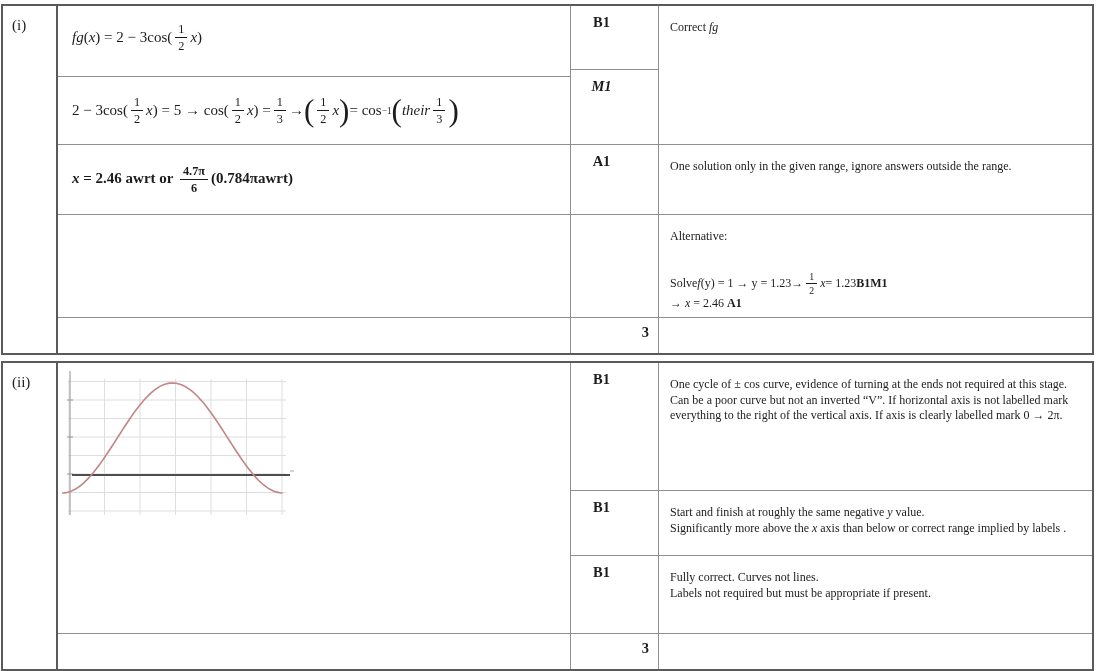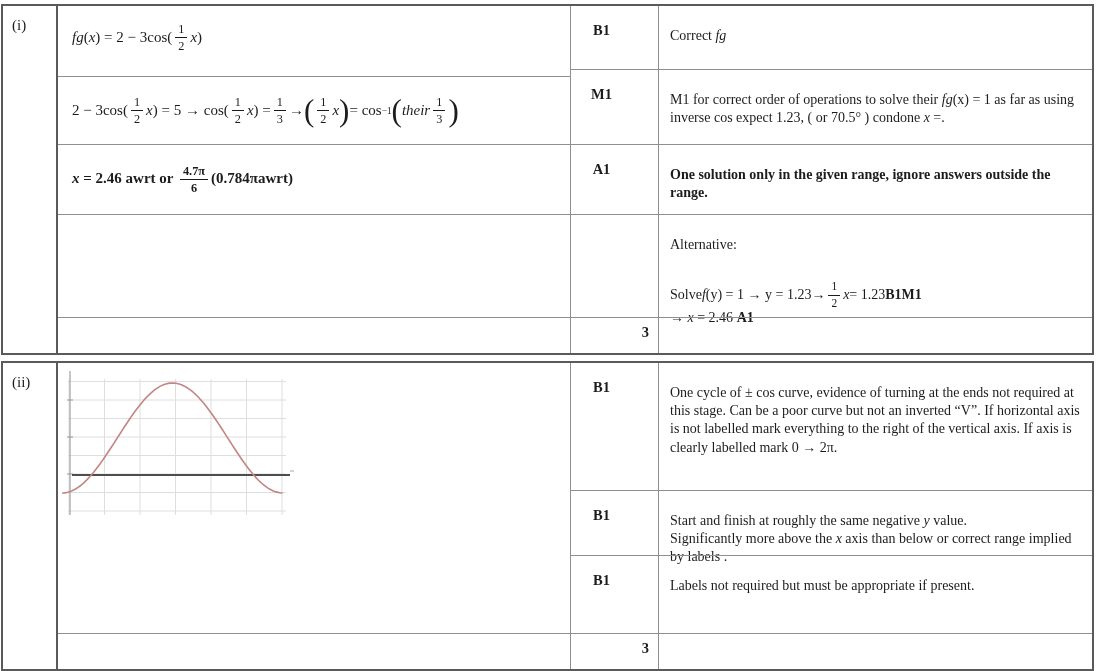--- a/index.html
+++ b/index.html
@@ -9,24 +9,24 @@
   .tbl{display:grid;grid-template-columns:55px 512px 89px 1fr;
        border:2px solid #5a5a5a;background:#fff;}
   .tbl-i{grid-template-rows:63px 75px 70px 103px 36px;}
   .tbl-ii{grid-template-rows:127px 65px 78px 36px;margin-top:6px;}
   .cell{box-sizing:border-box;min-width:0;}
   .label-cell{grid-column:1;border-right:2px solid #5a5a5a;
               padding:11px 0 0 9px;font-size:15px;}
   .work{grid-column:2;display:flex;align-items:center;padding-left:14px;
         font-size:15px;white-space:nowrap;}
   .mark{grid-column:3;border-left:1px solid #8f8f8f;border-right:1px solid #8f8f8f;
-        font-weight:bold;font-size:14.5px;padding-top:16px;text-align:center;}
+        font-weight:bold;font-size:14.5px;padding-top:8px;text-align:center;}
   .mark-b{padding-right:26px;}
   .mark-total{text-align:right;padding-right:9px;padding-top:6px;}
-  .comment{grid-column:4;font-size:14px;line-height:1.3;padding:21px 10px 0 11px;}
+  .comment{grid-column:4;font-size:12px;line-height:1.3;padding:14px 10px 0 11px;}
   .ht{border-top:1px solid #8f8f8f;}
   .it{font-style:italic;}
   .bd{font-weight:bold;}
   
   .fr{display:inline-block;text-align:center;vertical-align:middle;
       line-height:1;margin:0 3px;font-size:0.82em;}
   .fr .n{display:block;border-bottom:1px solid #1a1a1a;padding:0 3px 2px;}
   .fr .d{display:block;padding-top:2px;}
   .bp{font-size:31px;line-height:0;vertical-align:middle;font-weight:normal;}
   sup{font-size:0.62em;}
@@ -92,30 +92,27 @@
       <span> = cos</span>
         <sup>−1</sup>
         <span class="bp">(</span>
         <span class="it">their </span>
         <span class="fr">
           <span class="n">1</span>
           <span class="d">3</span>
         </span>
         <span class="bp">)</span>
     </div>
-    <div class="cell mark mark-b ht" style="grid-row:2;">M1</div>
-    <div class="cell comment ht" style="grid-row:2;">
-      <span>M1 for correct order of operations to solve their </span><span class="it">fg</span><span>(x) = 1 as far as using inverse cos expect 1.23, ( or 70.5° ) condone </span><span class="it">x</span><span> =.</span>
-    </div>
+    <div class="cell mark mark-b ht" style="grid-row:2;font-style:italic;">M1</div>
 
     <div class="cell work ht" style="grid-row:3;">
       <span class="bd"><span class="it">x</span><span> = 2.46 awrt or </span><span class="fr"><span class="n">4.7π</span><span class="d">6</span></span><span>(0.784πawrt)</span></span>
     </div>
     <div class="cell mark mark-b ht" style="grid-row:3;">A1</div>
-    <div class="cell comment ht" style="grid-row:3;font-weight:bold;">
+    <div class="cell comment ht" style="grid-row:3;">
       <div>One solution only in the given range, ignore answers outside the range.</div>
     </div>
 
     <div class="cell work ht" style="grid-row:4;"></div>
     <div class="cell mark ht" style="grid-row:4;"></div>
     <div class="cell comment ht" style="grid-row:4;">
       <div>Alternative:</div>
       <div class="alt-line">
         <span>Solve </span>
           <span class="it">f</span>
@@ -178,19 +175,20 @@
     </div>
 
     <div class="cell mark mark-b ht" style="grid-column:3;grid-row:2;">B1</div>
     <div class="cell comment comment-ii2 ht">
       <div><span>Start and finish at roughly the same negative </span><span class="it">y</span><span> value.</span></div>
       <div><span>Significantly more above the </span><span class="it">x</span><span> axis than below or correct range implied by labels .</span></div>
     </div>
 
     <div class="cell mark mark-b ht" style="grid-column:3;grid-row:3;">B1</div>
     <div class="cell comment comment-ii3 ht">
+      <div>Fully correct. Curves not lines.</div>
       <div>Labels not required but must be appropriate if present.</div>
     </div>
 
     <div class="cell mark mark-total ht" style="grid-column:3;grid-row:4;">3</div>
     <div class="cell comment ht" style="grid-column:4;grid-row:4;"></div>
   </section>
 </div>
 
 </body></html>

